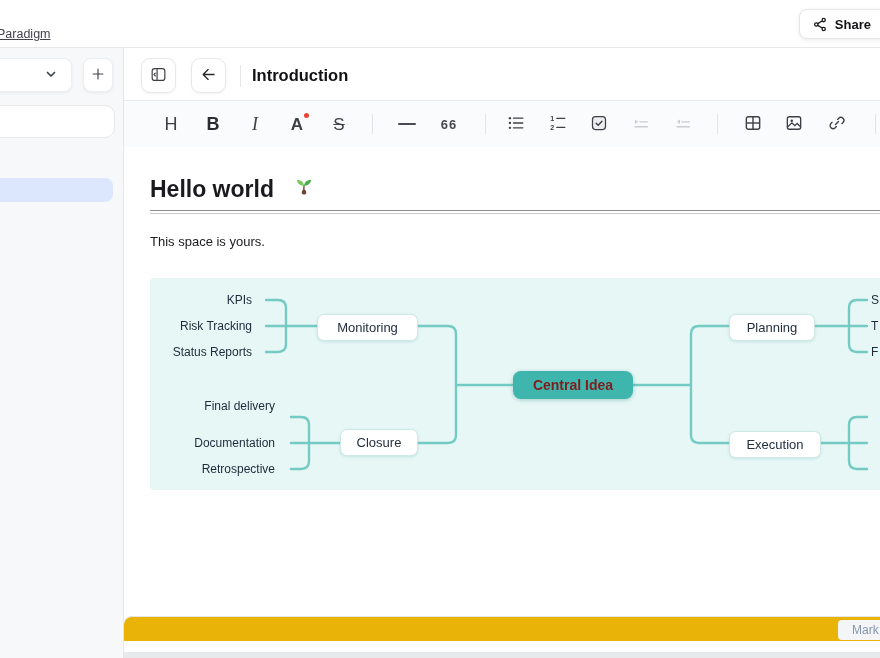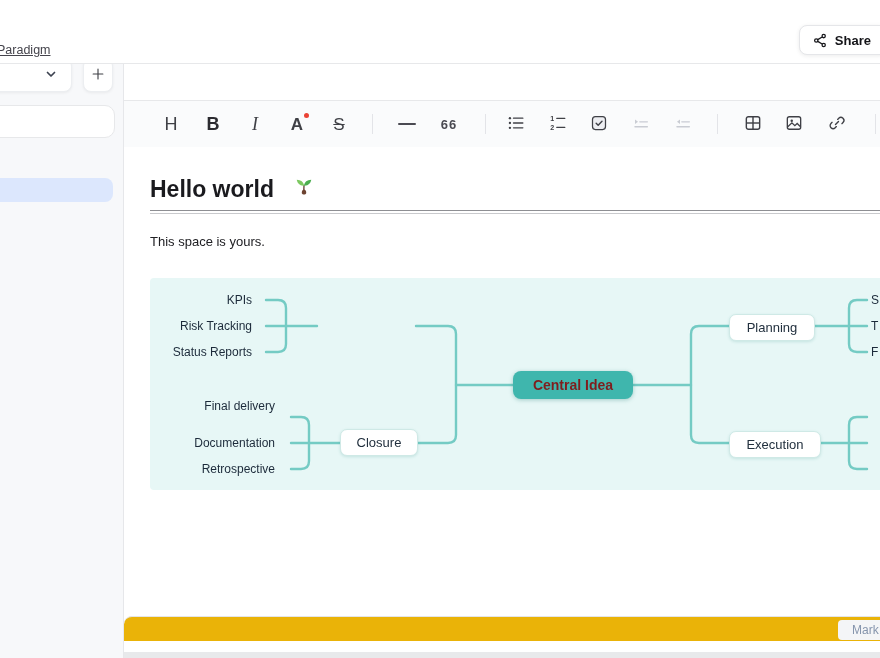--- a/index.html
+++ b/index.html
@@ -4,21 +4,21 @@
 <style>
   html,body{margin:0;padding:0;}
   body{
     width:880px;height:658px;overflow:hidden;position:relative;
     background:#fff;font-family:"Liberation Sans",sans-serif;
     -webkit-font-smoothing:antialiased;
   }
   button{font-family:"Liberation Sans",sans-serif;cursor:pointer;}
 
   
-  #topstrip{position:absolute;left:0;top:16px;width:880px;height:47px;background:#fff;border-bottom:1px solid #e7e8ea;z-index:5;}
+  #topstrip{position:absolute;left:0;top:0;width:880px;height:47px;background:#fff;border-bottom:1px solid #e7e8ea;z-index:5;}
   #breadcrumb{position:absolute;left:-3px;top:27px;font-size:12.5px;color:#45444c;text-decoration:underline;white-space:nowrap;cursor:pointer;}
   #share-btn{position:absolute;right:-8px;top:9px;height:30px;display:flex;align-items:center;gap:6px;
     background:#fff;border:1px solid #e5e6e9;border-radius:8px;box-shadow:0 1px 4px rgba(0,0,0,.08);
     padding:0 16px 0 12px;font-size:13px;font-weight:700;color:#141418;}
   #share-btn svg{display:block;}
 
   
   #sidebar{position:absolute;left:0;top:48px;width:123px;height:610px;background:#f7f8fa;border-right:1px solid #e6e7ea;z-index:4;}
   .ws-btn{position:absolute;left:-34px;top:10px;width:106px;height:34px;background:#fff;border:1px solid #eceef1;
     border-radius:8px;box-shadow:0 1px 3px rgba(0,0,0,.06);display:flex;align-items:center;justify-content:flex-end;padding:0 13px 0 0;}
@@ -105,20 +105,40 @@
         <path d="M12 5.5 V18.5 M5.5 12 H18.5"></path>
       </svg>
     </span>
   </button>
   <div class="search-box"></div>
   <div class="selected-pill"></div>
 </aside>
 
 <main id="main">
 
+  <div id="doc-header">
+    <button class="hbtn" id="toggle-btn">
+      <span>
+        <svg width="19" height="19" viewBox="0 0 24 24" fill="none" stroke="#3f4046" stroke-width="1.5" stroke-linecap="round" stroke-linejoin="round">
+          <rect x="4" y="4.5" width="16" height="15" rx="3.2"></rect>
+          <line x1="10.2" y1="4.5" x2="10.2" y2="19.5"></line>
+          <path d="M7.9 10.4 L6.3 12 L7.9 13.6"></path>
+        </svg>
+      </span>
+    </button>
+    <button class="hbtn" id="back-btn">
+      <span>
+        <svg width="19" height="19" viewBox="0 0 24 24" fill="none" stroke="#28282d" stroke-width="1.7" stroke-linecap="round" stroke-linejoin="round">
+          <path d="M19 12 H5.8 M11.5 5.8 L5.3 12 L11.5 18.2"></path>
+        </svg>
+      </span>
+    </button>
+    <div class="vdiv"></div>
+    <h2 id="doc-title">Introduction</h2>
+  </div>
 
   <div id="toolbar">
     <button class="tb-btn" style="left:31px">
         <span class="glyph">H</span>
       </button>
     <button class="tb-btn" style="left:73px">
         <span class="glyph b">B</span>
       </button>
     <button class="tb-btn" style="left:115px">
         <span class="glyph i">I</span>
@@ -261,20 +281,21 @@
         <path d="M483 107 H541"></path>
         <path d="M579 48 H549 Q541 48 541 56 V157 Q541 165 549 165 H579"></path>
 
         <path d="M717 22 H707 Q699 22 699 30 V66 Q699 74 707 74 H717"></path>
         <path d="M663 48 H717"></path>
 
         <path d="M717 139 H707 Q699 139 699 147 V183 Q699 191 707 191 H717"></path>
         <path d="M669 165 H717"></path>
       </svg>
 
+      <div class="mm-node" style="left:167px;top:36px;width:99px;height:25px">Monitoring</div>
       <div class="mm-node" style="left:190px;top:151px;width:76px;height:25px">Closure</div>
       <div class="mm-node mm-central" style="left:363px;top:93px;width:120px;height:28px">Central Idea</div>
       <div class="mm-node" style="left:579px;top:153px;width:90px;height:25px">Execution</div>
       <div class="mm-node" style="left:579px;top:36px;width:84px;height:25px">Planning</div>
 
       <div class="mm-leaf" style="right:628px;top:14px">KPIs</div>
       <div class="mm-leaf" style="right:628px;top:40px">Risk Tracking</div>
       <div class="mm-leaf" style="right:628px;top:66px">Status Reports</div>
       <div class="mm-leaf" style="right:605px;top:120px">Final delivery</div>
       <div class="mm-leaf" style="right:605px;top:157px">Documentation</div>

